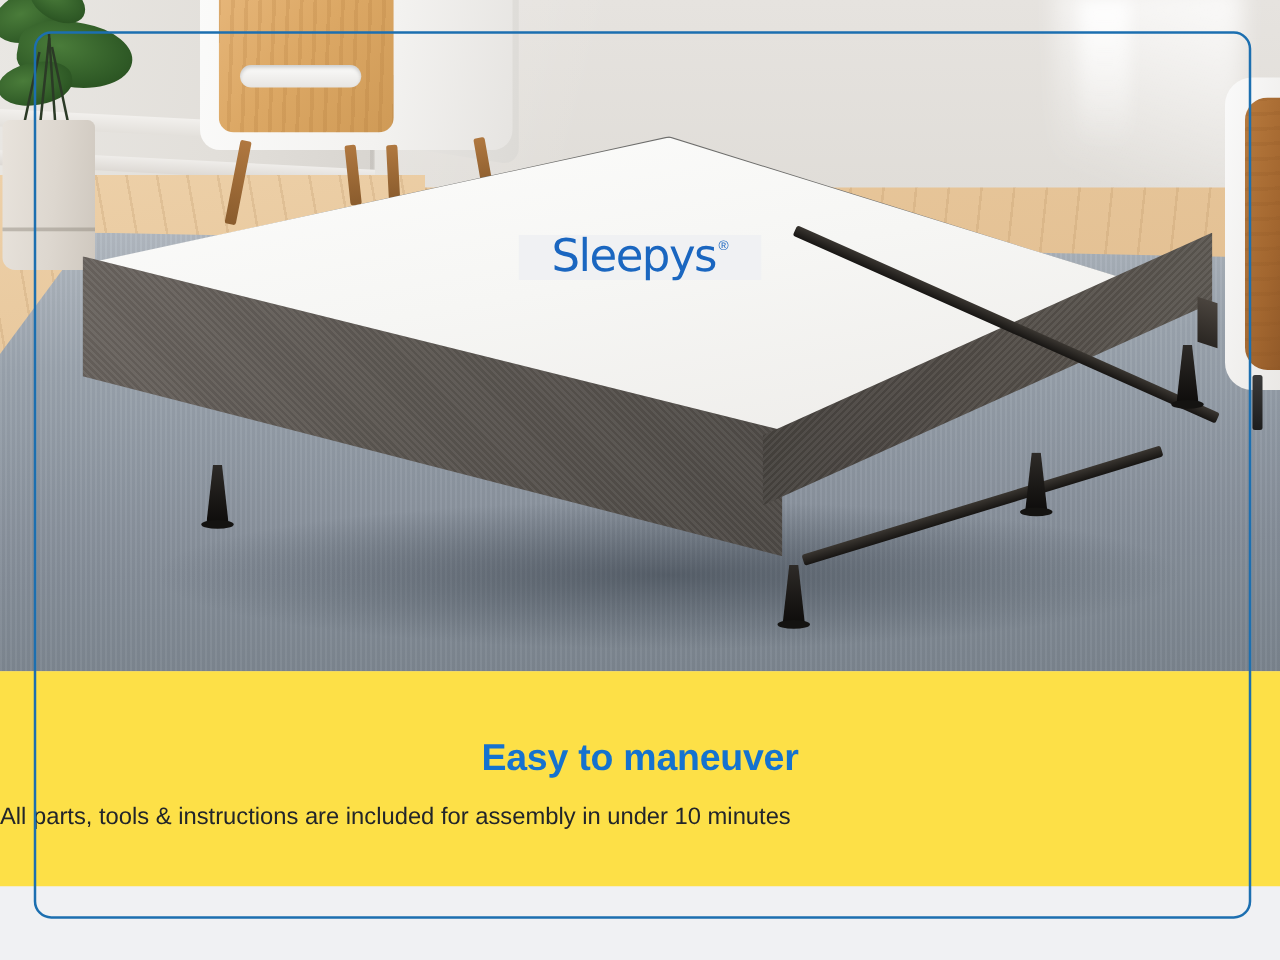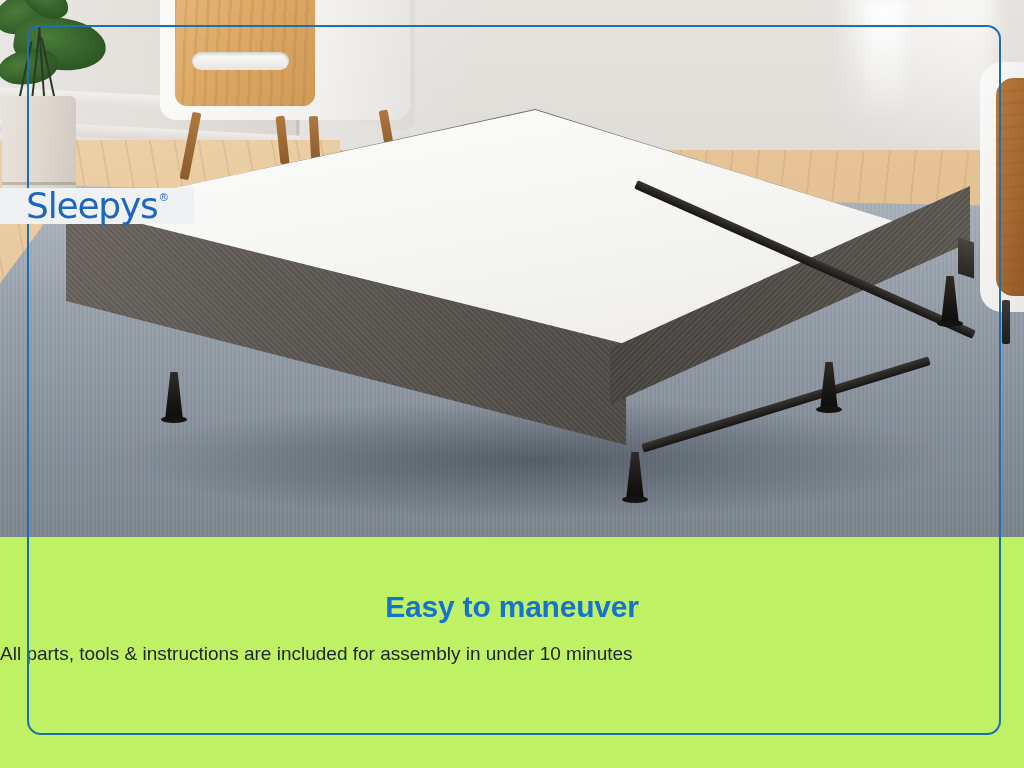--- a/index.html
+++ b/index.html
@@ -225,42 +225,42 @@
     left:27px; top:25px;
     width:974px; height:710px;
     border:2.5px solid #1c6fb0;
     border-radius:14px;
     pointer-events:none;
     z-index:20;
   }
 
   
   .panel {
-    position:absolute; left:0; top:537px; width:1024px; height:231px;
-    background:#bef264;
+    position:absolute; left:0; top:537px; width:1024px; height:172px;
+    background:#fde047;
     z-index:10;
     padding-left:42px;
   }
   .headline {
     position:absolute; top:53px; left:0; width:100%;
     text-align:center;
     font-size:30px; font-weight:bold;
     color:#1572cf;
     letter-spacing:-.2px;
   }
   .subline {
     position:absolute; top:106px; left:0; width:100%;
     font-size:19px; color:#22252a; font-weight:400;
   }
 
   
   .logo-row {
     position:absolute; top:176px; left:0; width:1024px; height:60px;
     z-index:30;
-    display:flex; align-items:center; 
+    display:flex; align-items:center; justify-content:center;
   }
   .logo-gap {
     background:#f0f1f3;
     padding:0 26px;
     display:flex; align-items:flex-start;
   }
   .logo-word {
     font-family:"DejaVu Sans", sans-serif;
     font-size:36px;
     font-weight:500;

